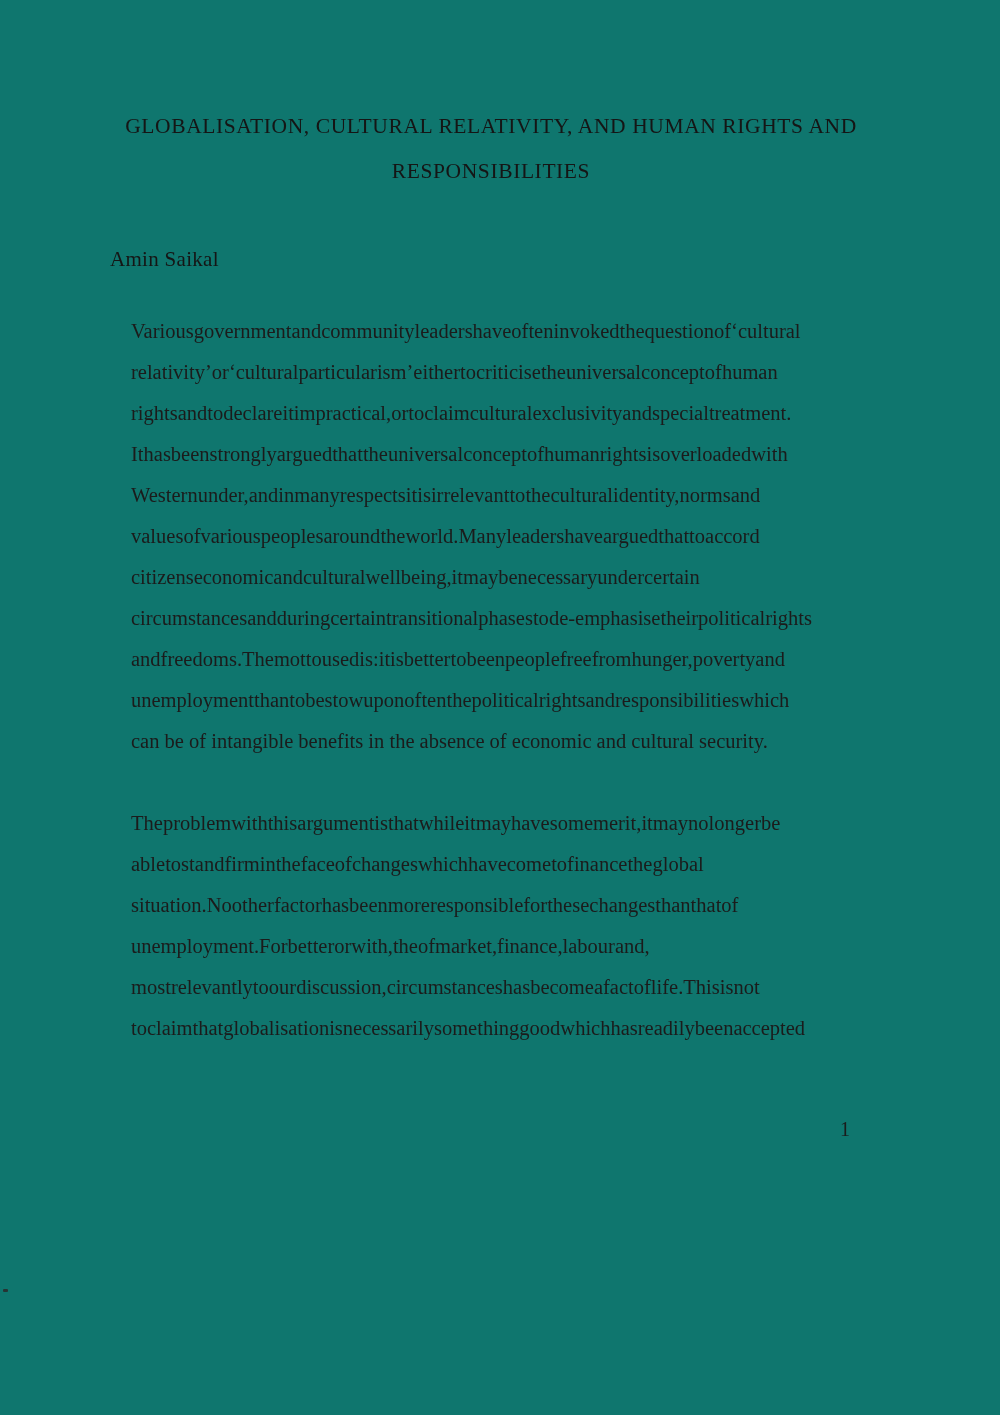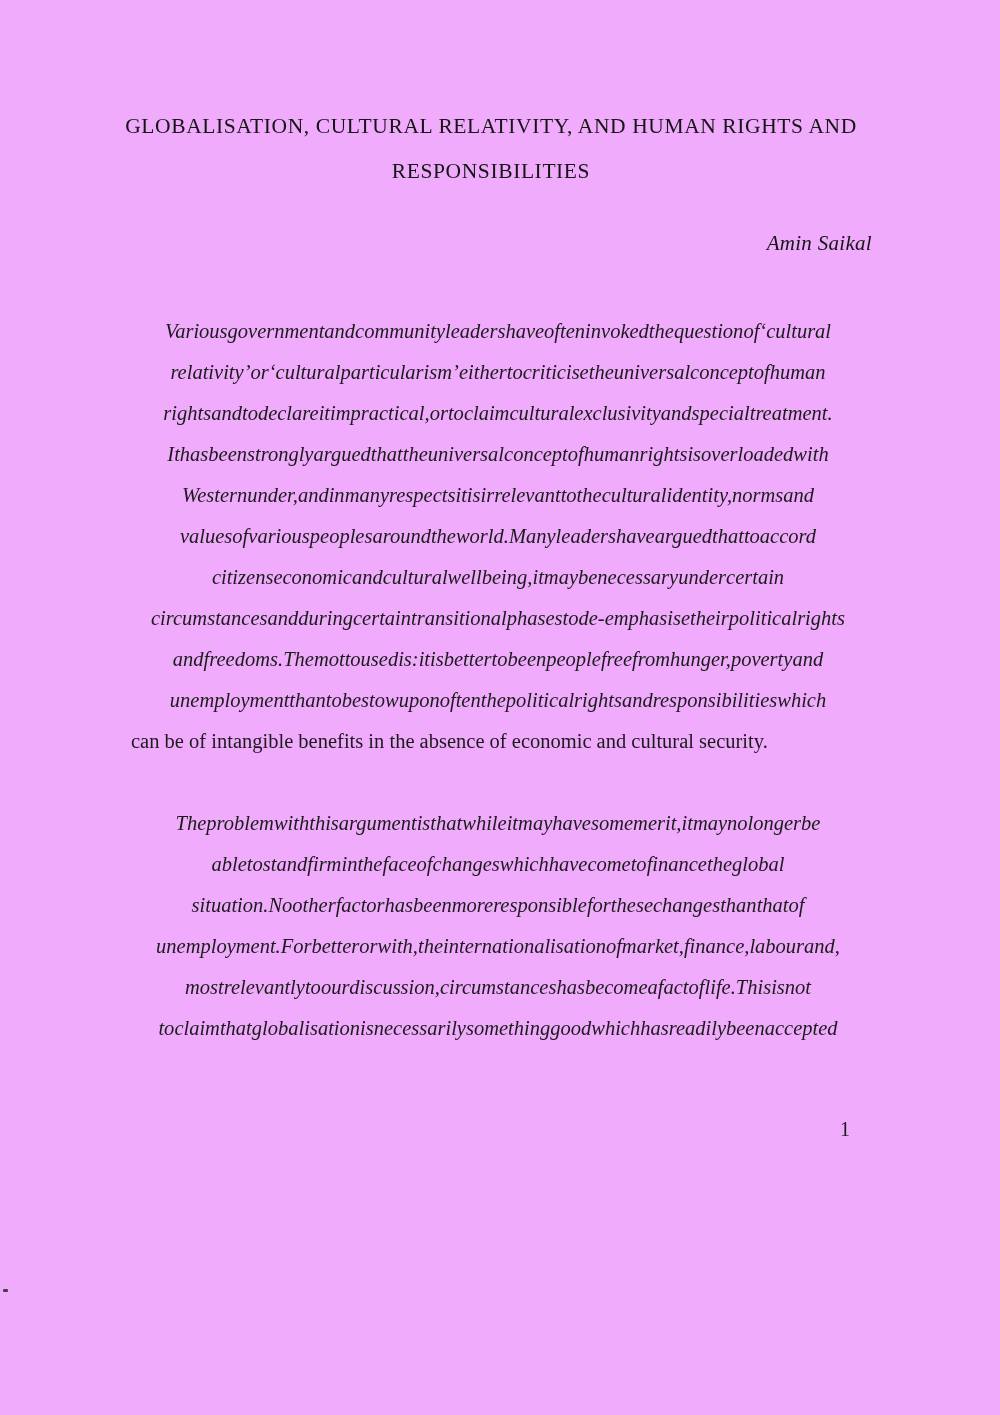--- a/index.html
+++ b/index.html
@@ -8,45 +8,44 @@
     background: #ffffff;
   }
   body {
     font-family: "Liberation Serif", "DejaVu Serif", serif;
     color: #1a1a1a;
   }
   .page {
     position: relative;
     width: 1000px;
     height: 1415px;
-    background: #f0abfc;
+    background: #0f766e;
     overflow: hidden;
   }
   .doc-title {
     position: absolute;
     left: 110px;
     top: 104px;
     width: 762px;
     text-align: center;
     font-size: 21.5px;
     line-height: 45px;
     letter-spacing: 0.6px;
     color: #151515;
   }
   .doc-title .title-line {
     display: block;
     white-space: nowrap;
   }
   .author {
     position: absolute;
     left: 110px;
-    top: 231px;
+    top: 247px;
     width: 762px;
-    text-align: right;
-    font-style: italic;
+    text-align: left;
     font-size: 21px;
     letter-spacing: 0.3px;
     color: #151515;
   }
   .body-block {
     position: absolute;
     left: 131px;
     top: 311px;
     width: 734px;
   }
@@ -60,23 +59,22 @@
     display: block;
     height: 41px;
     line-height: 41px;
     font-size: 20.5px;
     color: #1b1b1b;
     white-space: nowrap;
   }
   
   .line.just {
     display: flex;
-    justify-content: center;
+    justify-content: flex-start;
     white-space: normal;
-    font-style: italic;
   }
   .line.just > span {
     white-space: pre;
   }
   .page-number {
     position: absolute;
     left: 790px;
     top: 1118px;
     width: 60px;
     text-align: right;
@@ -318,21 +316,20 @@
           <span>that</span>
           <span>of</span>
         </span>
         <span class="line just">
           <span>unemployment.</span>
           <span>For</span>
           <span>better</span>
           <span>or</span>
           <span>with,</span>
           <span>the</span>
-          <span>internationalisation</span>
           <span>of</span>
           <span>market,</span>
           <span>finance,</span>
           <span>labour</span>
           <span>and,</span>
         </span>
         <span class="line just">
           <span>most</span>
           <span>relevantly</span>
           <span>to</span>

